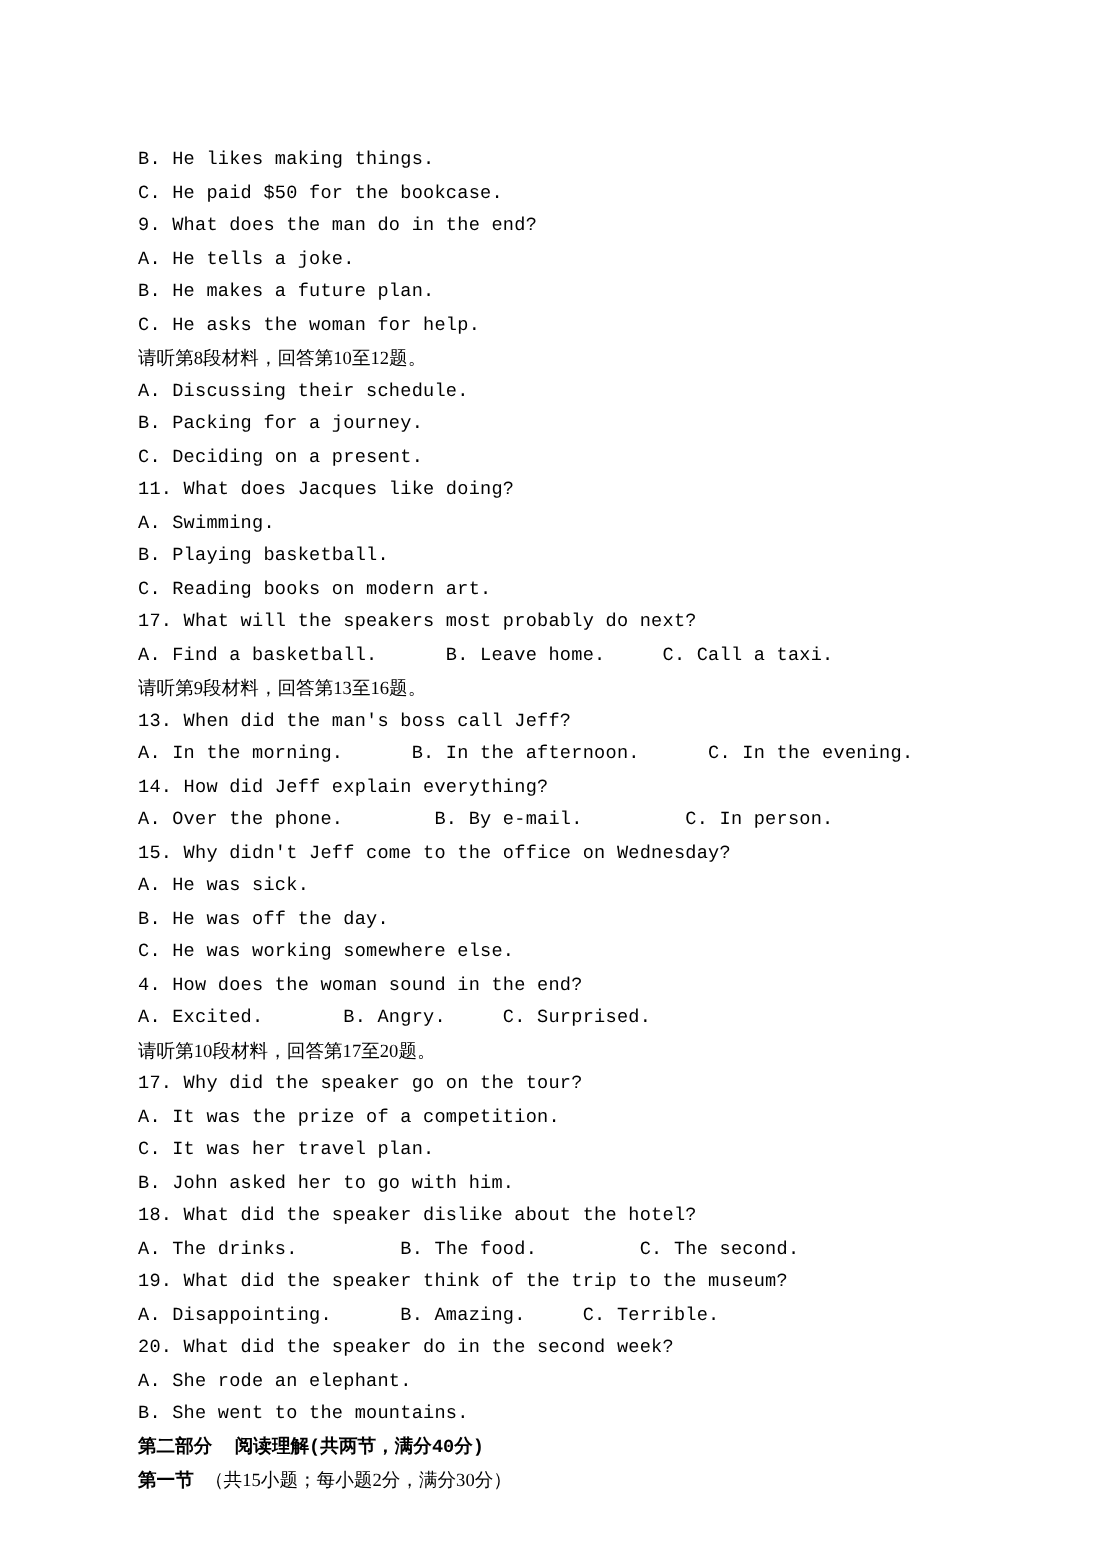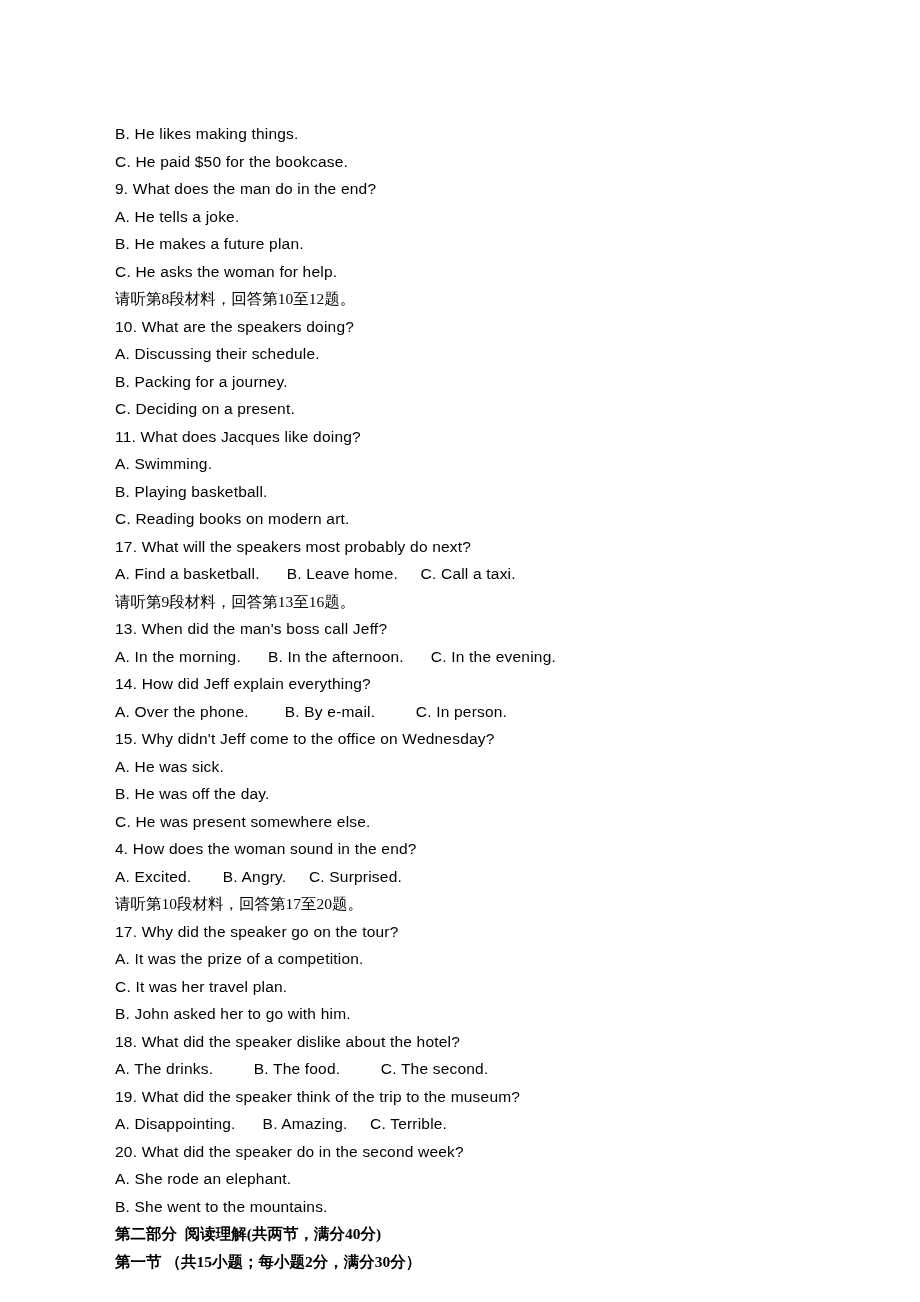--- a/index.html
+++ b/index.html
@@ -9,69 +9,69 @@
     font-family: "SimSun", "宋体", serif;
     width: 920px;
   }
   .page {
     padding: 120px 115px 60px 115px;
     font-size: 15.5px;
     line-height: 27.5px;
     color: #000000;
   }
   .mono {
-    font-family: Liberation Sans, sans-serif;
+    font-family: Liberation Mono, monospace;
     letter-spacing: 0.2px;
   }
   .line {
     white-space: pre-wrap;
   }
   .bold {
     font-weight: bold;
+    font-family: Liberation Mono, monospace;
   }
 </style>
 </head>
 <body>
 
 <div class="page" id="page-root">
     <div class="line mono">B. He likes making things.</div>
     <div class="line mono">C. He paid $50 for the bookcase.</div>
     <div class="line mono">9. What does the man do in the end?</div>
     <div class="line mono">A. He tells a joke.</div>
     <div class="line mono">B. He makes a future plan.</div>
     <div class="line mono">C. He asks the woman for help.</div>
     <div class="line">请听第8段材料，回答第10至12题。</div>
-    <div class="line mono">10. What are the speakers doing?</div>
     <div class="line mono">A. Discussing their schedule.</div>
     <div class="line mono">B. Packing for a journey.</div>
     <div class="line mono">C. Deciding on a present.</div>
     <div class="line mono">11. What does Jacques like doing?</div>
     <div class="line mono">A. Swimming.</div>
     <div class="line mono">B. Playing basketball.</div>
     <div class="line mono">C. Reading books on modern art.</div>
     <div class="line mono">17. What will the speakers most probably do next?</div>
     <div class="line mono">A. Find a basketball.      B. Leave home.     C. Call a taxi.</div>
     <div class="line">请听第9段材料，回答第13至16题。</div>
     <div class="line mono">13. When did the man's boss call Jeff?</div>
     <div class="line mono">A. In the morning.      B. In the afternoon.      C. In the evening.</div>
     <div class="line mono">14. How did Jeff explain everything?</div>
     <div class="line mono">A. Over the phone.        B. By e-mail.         C. In person.</div>
     <div class="line mono">15. Why didn't Jeff come to the office on Wednesday?</div>
     <div class="line mono">A. He was sick.</div>
     <div class="line mono">B. He was off the day.</div>
-    <div class="line mono">C. He was present somewhere else.</div>
+    <div class="line mono">C. He was working somewhere else.</div>
     <div class="line mono">4. How does the woman sound in the end?</div>
     <div class="line mono">A. Excited.       B. Angry.     C. Surprised.</div>
     <div class="line">请听第10段材料，回答第17至20题。</div>
     <div class="line mono">17. Why did the speaker go on the tour?</div>
     <div class="line mono">A. It was the prize of a competition.</div>
     <div class="line mono">C. It was her travel plan.</div>
     <div class="line mono">B. John asked her to go with him.</div>
     <div class="line mono">18. What did the speaker dislike about the hotel?</div>
     <div class="line mono">A. The drinks.         B. The food.         C. The second.</div>
     <div class="line mono">19. What did the speaker think of the trip to the museum?</div>
     <div class="line mono">A. Disappointing.      B. Amazing.     C. Terrible.</div>
     <div class="line mono">20. What did the speaker do in the second week?</div>
     <div class="line mono">A. She rode an elephant.</div>
     <div class="line mono">B. She went to the mountains.</div>
     <div class="line bold">第二部分  阅读理解(共两节，满分40分)</div>
-    <div class="line"><span class="bold">第一节 </span><span style="font-weight: bold;">（共15小题；每小题2分，满分30分）</span></div>
+    <div class="line"><span class="bold">第一节 </span><span style="font-weight: normal;">（共15小题；每小题2分，满分30分）</span></div>
   </div>
 
 </body></html>

